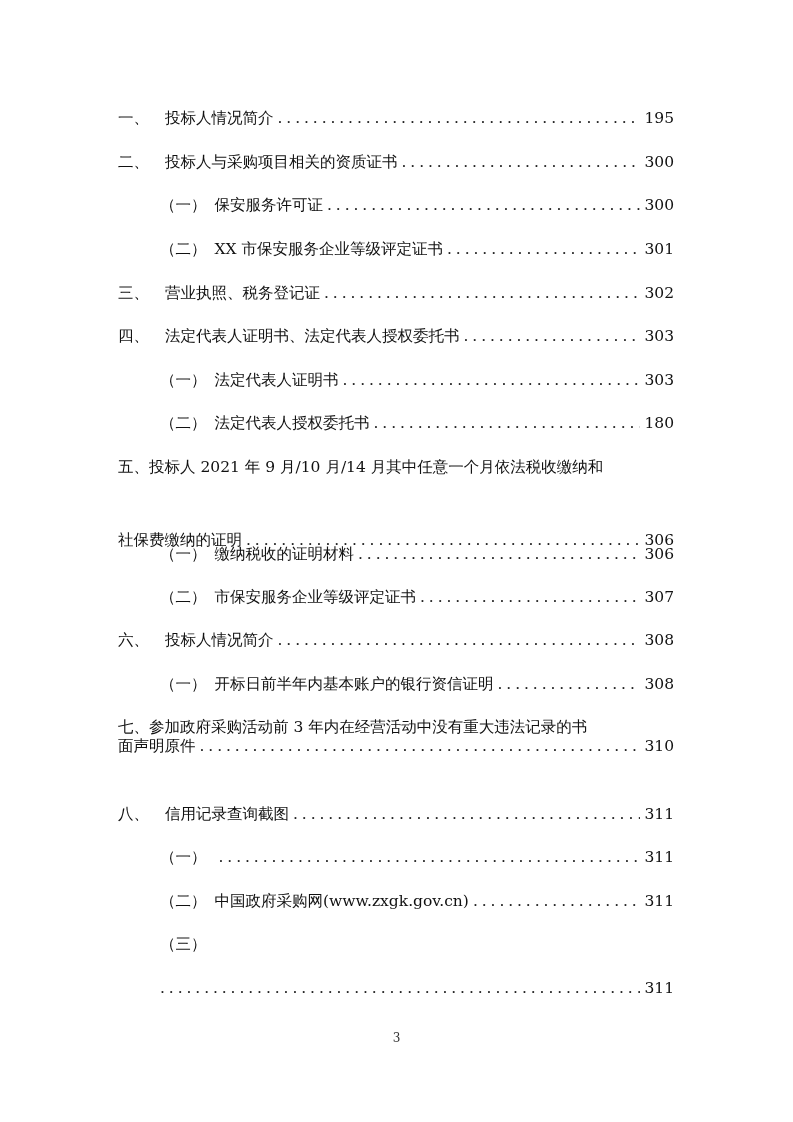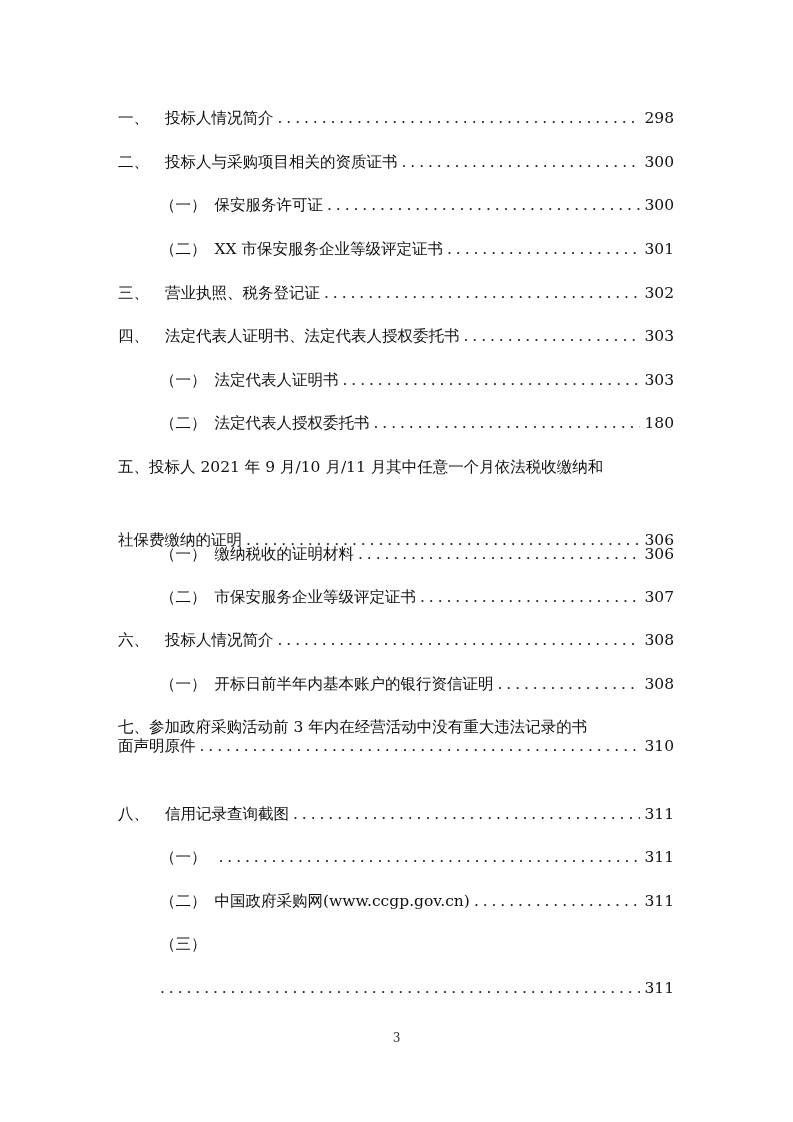--- a/index.html
+++ b/index.html
@@ -20,21 +20,21 @@
 </head>
 <body>
 
 <div class="toc">
 
   <div class="row" style="top:106px">
     <span class="num">一、</span>
       <span class="gap"></span>
     <span class="title">投标人情况简介</span>
     <span class="dots">..................................................................................</span>
-    <span class="page">298</span>
+    <span class="page">195</span>
   </div>
 
   <div class="row" style="top:150px">
     <span class="num">二、</span>
       <span class="gap"></span>
     <span class="title">投标人与采购项目相关的资质证书</span>
     <span class="dots">..................................................................................</span>
     <span class="page">300</span>
   </div>
 
@@ -81,21 +81,21 @@
   <div class="row sub" style="top:411px">
     <span class="num">（二）</span>
       <span class="gap" style="width:8px"></span>
     <span class="title">法定代表人授权委托书</span>
     <span class="dots">..................................................................................</span>
     <span class="page">180</span>
   </div>
 
   <div class="cont" style="top:455px">
     <span class="num">五、</span>
-    <span class="title">投标人 2021 年 9 月/10 月/11 月其中任意一个月依法税收缴纳和</span>
+    <span class="title">投标人 2021 年 9 月/10 月/14 月其中任意一个月依法税收缴纳和</span>
   </div>
   <div class="row" style="top:528px">
     <span class="title">社保费缴纳的证明</span>
     <span class="dots">..................................................................................</span>
     <span class="page">306</span>
   </div>
 
   <div class="row sub" style="top:542px">
     <span class="num">（一）</span>
       <span class="gap" style="width:8px"></span>
@@ -149,21 +149,21 @@
   <div class="row sub" style="top:845px">
     <span class="num">（一）</span>
       <span class="gap" style="width:8px"></span>
     <span class="dots">..................................................................................</span>
     <span class="page">311</span>
   </div>
 
   <div class="row sub" style="top:889px">
     <span class="num">（二）</span>
       <span class="gap" style="width:8px"></span>
-    <span class="title">中国政府采购网(www.ccgp.gov.cn)</span>
+    <span class="title">中国政府采购网(www.zxgk.gov.cn)</span>
     <span class="dots">..................................................................................</span>
     <span class="page">311</span>
   </div>
 
   <div class="cont" style="top:932px; left:160px; width:520px">
     <span class="num">（三）</span>
       <span class="gap" style="width:8px"></span>
   </div>
   <div class="row sub" style="top:976px">
     <span class="dots" style="margin-left:0">..................................................................................</span>

